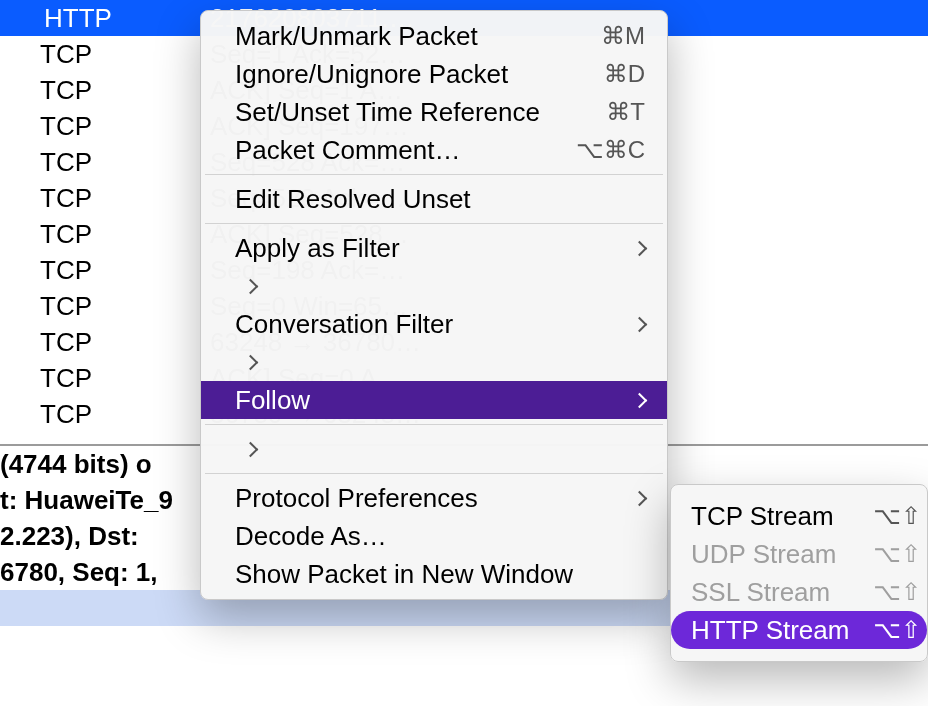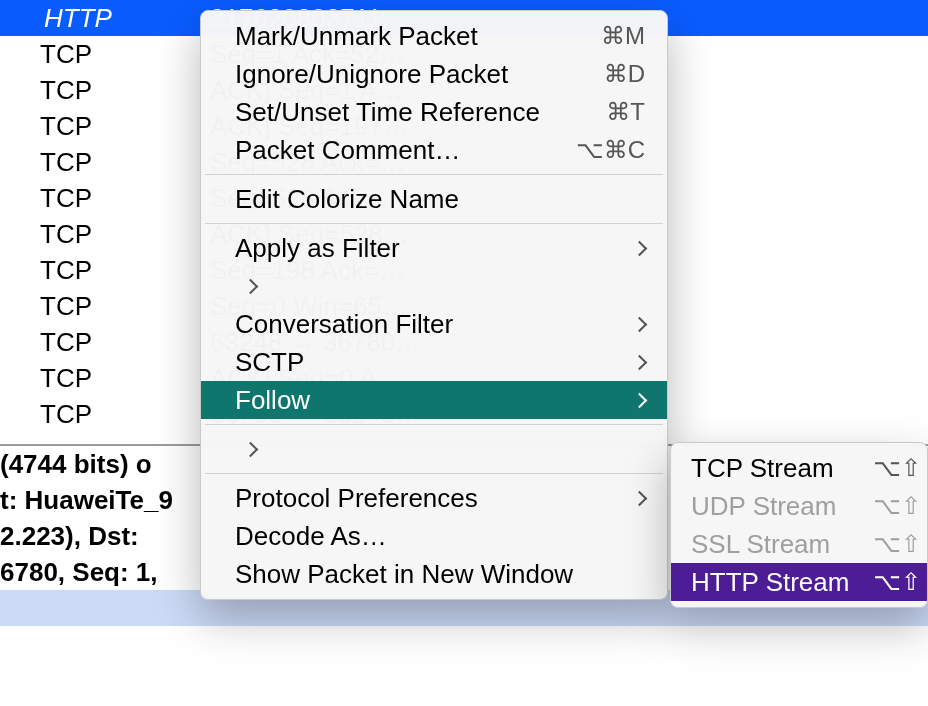--- a/index.html
+++ b/index.html
@@ -40,21 +40,21 @@
   }
   .packet-row .info {
     flex: 1;
     overflow: hidden;
     text-overflow: clip;
   }
   .packet-row.selected {
     background: #0a5cff;
     color: #fff;
   }
-  .packet-row.selected .proto { padding-left: 44px; font-style: italic; }
+  .packet-row.selected .proto { padding-left: 44px; }
 
   
   .detail-area {
     position: absolute;
     left: 0;
     top: 444px;
     width: 928px;
     border-top: 2px solid #9b9b9b;
     background: #fff;
   }
@@ -96,21 +96,21 @@
     flex: 1;
     white-space: nowrap;
     overflow: hidden;
   }
   .ctx-item .shortcut {
     color: #555;
     font-size: 24px;
     padding-left: 10px;
   }
   .ctx-item.highlight {
-    background: #0f766e;
+    background: #4c1d95;
     color: #fff;
   }
   .ctx-sep {
     height: 1px;
     margin: 5px 4px;
     background: #d2d2d2;
   }
   .chev {
     width: 9px;
     height: 9px;
@@ -120,27 +120,27 @@
     margin-left: 10px;
   }
   .ctx-item.highlight .chev {
     border-color: #fff;
   }
 
   
   .sub-menu {
     position: absolute;
     left: 670px;
-    top: 442px;
+    top: 484px;
     width: 256px;
     background: rgba(246,246,246,0.98);
     border: 1px solid #c9c9c9;
     border-radius: 8px;
     box-shadow: 0 18px 45px rgba(0,0,0,0.28);
-    padding: 6px 0;
+    padding: 12px 0;
     z-index: 11;
     overflow: hidden;
   }
   .sub-item {
     display: flex;
     align-items: center;
     height: 38px;
     padding: 0 6px 0 20px;
     position: relative;
   }
@@ -150,22 +150,23 @@
     font-size: 24px;
     padding-left: 6px;
     white-space: nowrap;
     overflow: hidden;
   }
   .sub-item.disabled .label,
   .sub-item.disabled .shortcut {
     color: #9f9f9f;
   }
   .sub-item.highlight {
-    background: #4c1d95;
+    background: #6d28d9;
     color: #fff;
+    border-radius: 19px;
   }
   .sub-item.highlight .shortcut { color: #fff; }
 </style>
 </head>
 <body>
 
 <div class="root">
 
   <div class="packet-list" id="packet-list">
       <div class="packet-row selected">
@@ -238,36 +239,35 @@
       <div class="ctx-item">
         <span class="label">Set/Unset Time Reference</span>
         <span class="shortcut">⌘T</span>
       </div>
       <div class="ctx-item">
         <span class="label">Packet Comment…</span>
         <span class="shortcut">⌥⌘C</span>
       </div>
       <div class="ctx-sep"></div>
       <div class="ctx-item">
-        <span class="label">Edit Colorize Name</span>
+        <span class="label">Edit Resolved Unset</span>
       </div>
       <div class="ctx-sep"></div>
       <div class="ctx-item">
         <span class="label">Apply as Filter</span>
         <span class="chev"></span>
       </div>
       <div class="ctx-item">
         <span class="chev"></span>
       </div>
       <div class="ctx-item">
         <span class="label">Conversation Filter</span>
         <span class="chev"></span>
       </div>
       <div class="ctx-item">
-        <span class="label">SCTP</span>
         <span class="chev"></span>
       </div>
       <div class="ctx-item highlight">
         <span class="label">Follow</span>
         <span class="chev"></span>
       </div>
       <div class="ctx-sep"></div>
       <div class="ctx-item">
         <span class="chev"></span>
       </div>

